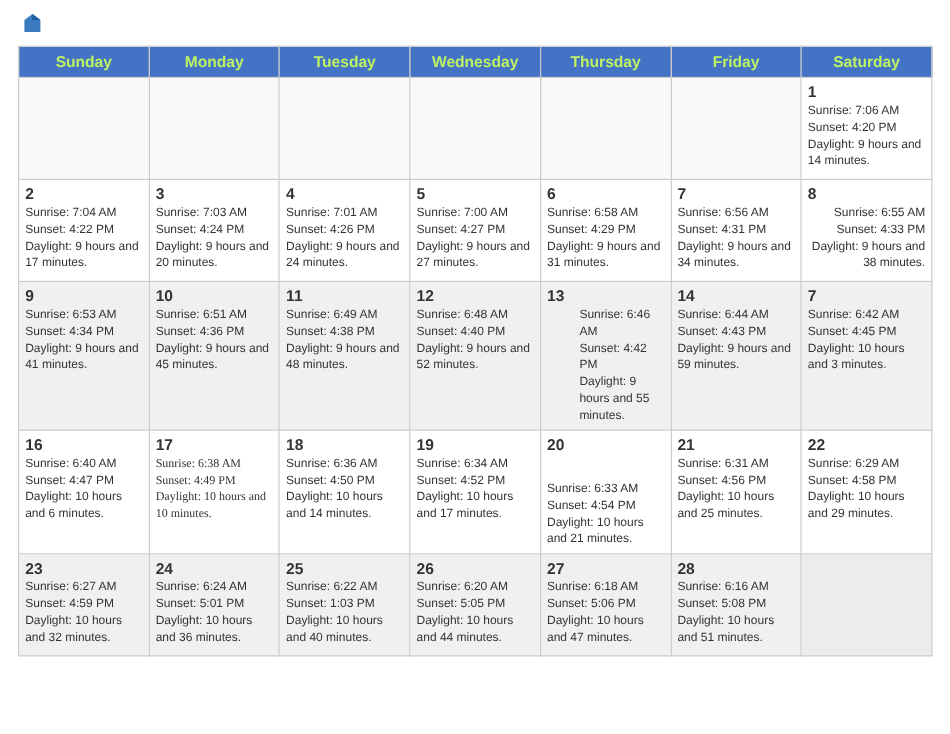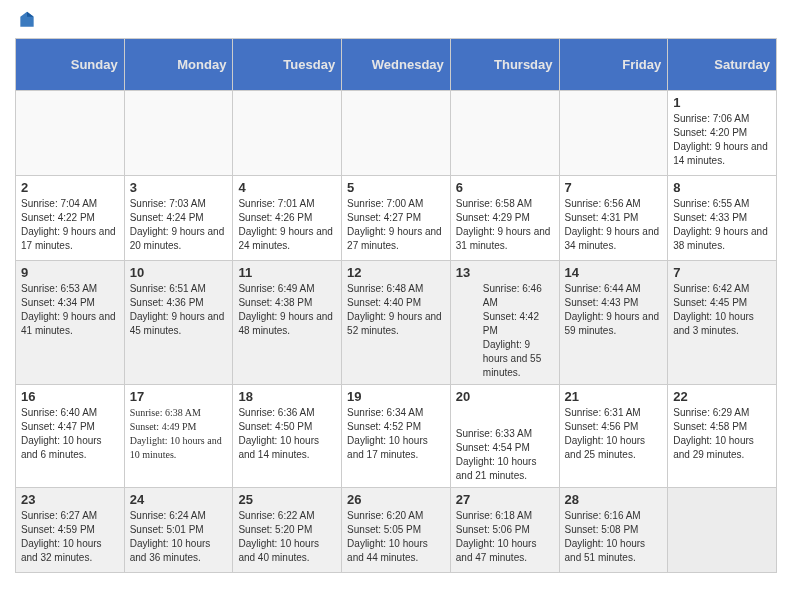--- a/index.html
+++ b/index.html
@@ -8,21 +8,21 @@
     .header { display: flex; justify-content: space-between; align-items: flex-start; margin-bottom: 8px; }
     .logo { display: flex; flex-direction: column; }
     .logo-text { display: flex; align-items: center; }
     .logo-general { font-size: 18px; font-weight: bold; color: #333; }
     .logo-blue { font-size: 18px; font-weight: bold; color: #3a7abf; }
     .logo-icon { width: 20px; height: 20px; margin-left: 2px; }
     .title-section { text-align: right; }
     .month-title { font-size: 32px; font-weight: bold; color: #333; }
     .location { font-size: 14px; color: #555; }
     .calendar { width: 100%; border-collapse: collapse; }
-    .calendar th { background-color: #4472c4; color: #e5e5e5; text-align: right; padding: 18px 6px; font-size: 13px; border: 1px solid #ccc; }
+    .calendar th { background-color: #4472c4; color: #bef264; text-align: center; padding: 5px 6px; font-size: 13px; border: 1px solid #ccc; }
     .calendar td { border: 1px solid #ccc; vertical-align: top; padding: 4px 5px; width: calc(100%/7); min-height: 85px; height: 85px; font-size: 10.5px; color: #333; background: #fff; }
     .calendar td.empty { background: #f9f9f9; }
     .day-num { font-size: 13px; font-weight: bold; display: block; margin-bottom: 2px; }
     .day-info { font-size: 10px; line-height: 1.4; color: #333; }
     .row-shaded td { background: #f0f0f0; }
     .row-shaded td.empty { background: #ececec; }
   </style>
 </head>
 <body>
 
@@ -103,21 +103,21 @@
 Daylight: 9 hours and 31 minutes.</div>
           </td>
           <td>
             <span class="day-num">7</span>
             <div class="day-info" style="white-space: pre-line;">Sunrise: 6:56 AM
 Sunset: 4:31 PM
 Daylight: 9 hours and 34 minutes.</div>
           </td>
           <td>
             <span class="day-num">8</span>
-            <div class="day-info" style="white-space: pre-line;">Sunrise: 6:55 AM
+            <div class="day-info" style="white-space: pre-line; text-align: right;">Sunrise: 6:55 AM
 Sunset: 4:33 PM
 Daylight: 9 hours and 38 minutes.</div>
           </td>
         </tr>
         <tr class="row-shaded">
           <td>
             <span class="day-num">9</span>
             <div class="day-info" style="white-space: pre-line;">Sunrise: 6:53 AM
 Sunset: 4:34 PM
 Daylight: 9 hours and 41 minutes.</div>
@@ -212,21 +212,21 @@
           </td>
           <td>
             <span class="day-num">24</span>
             <div class="day-info" style="white-space: pre-line;">Sunrise: 6:24 AM
 Sunset: 5:01 PM
 Daylight: 10 hours and 36 minutes.</div>
           </td>
           <td>
             <span class="day-num">25</span>
             <div class="day-info" style="white-space: pre-line;">Sunrise: 6:22 AM
-Sunset: 5:20 PM
+Sunset: 1:03 PM
 Daylight: 10 hours and 40 minutes.</div>
           </td>
           <td>
             <span class="day-num">26</span>
             <div class="day-info" style="white-space: pre-line;">Sunrise: 6:20 AM
 Sunset: 5:05 PM
 Daylight: 10 hours and 44 minutes.</div>
           </td>
           <td>
             <span class="day-num">27</span>

